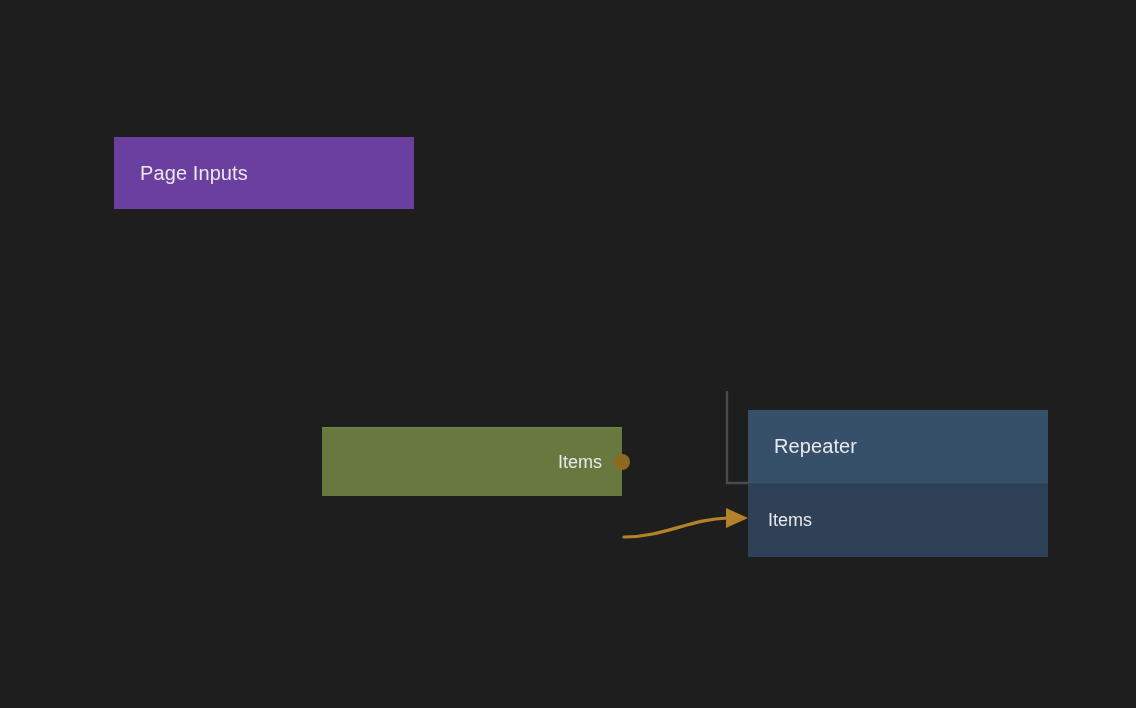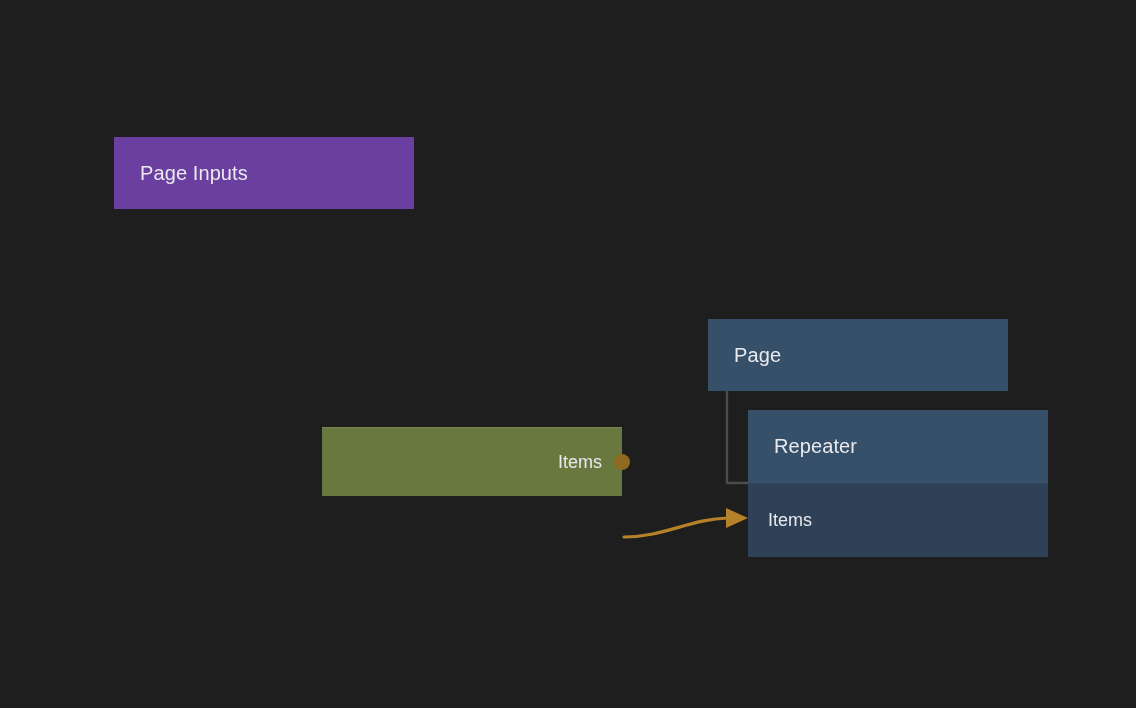--- a/index.html
+++ b/index.html
@@ -155,23 +155,20 @@
     <path d="M727,391 L727,483 L750,483" fill="none" stroke="#4c4c4c" stroke-width="2.4" stroke-linecap="butt" stroke-linejoin="miter"></path>
 
     <path d="M624,537 C 664,537 690,519 728,518" fill="none" stroke="#b5822a" stroke-width="3.2" stroke-linecap="round"></path>
     <polygon points="748,518 726,508 726,528" fill="#b5822a"></polygon>
   </svg>
 
   <div class="node" id="node-page-inputs">
     <div class="node-header">Page Inputs</div>
   </div>
 
-  <div class="node" id="node-page">
-    <div class="node-header">Page</div>
-  </div>
 
   <div class="node" id="node-repeater">
     <div class="node-header">Repeater</div>
     <div class="node-row in">
       <span>Items</span>
     </div>
   </div>
 
   <div class="node" id="node-static-array">
     <div class="node-row out">

